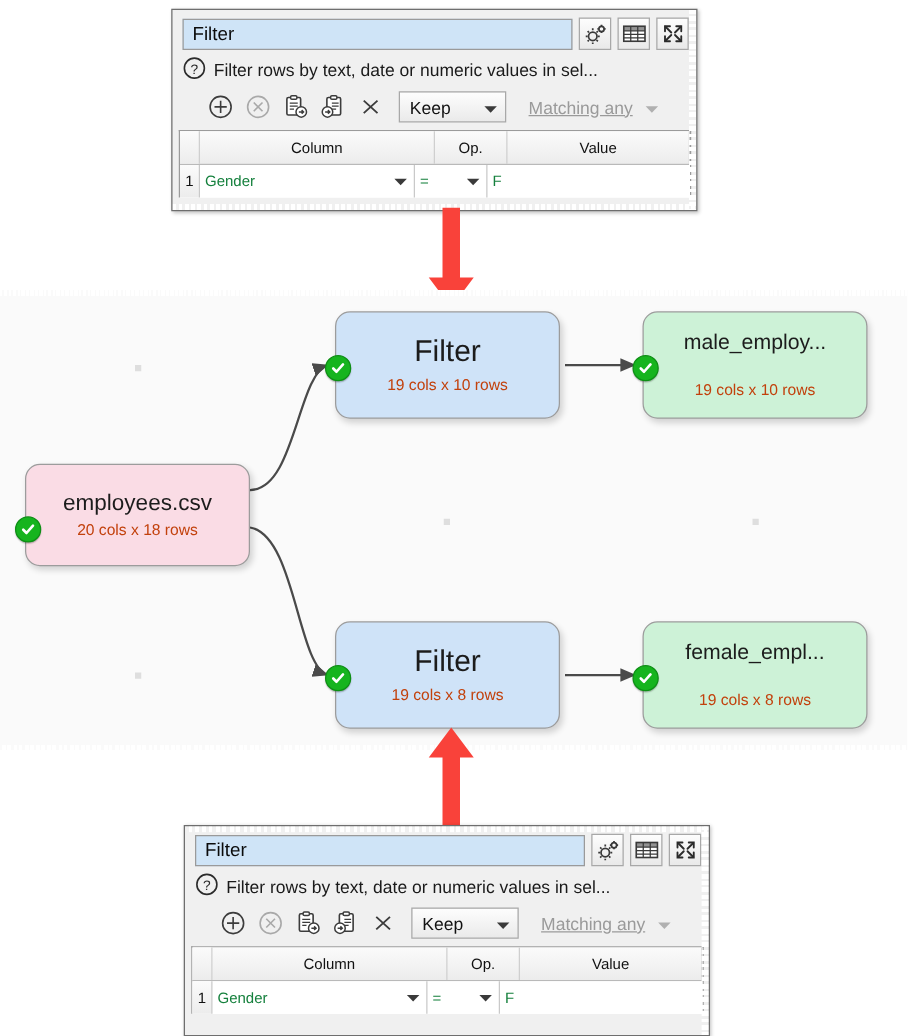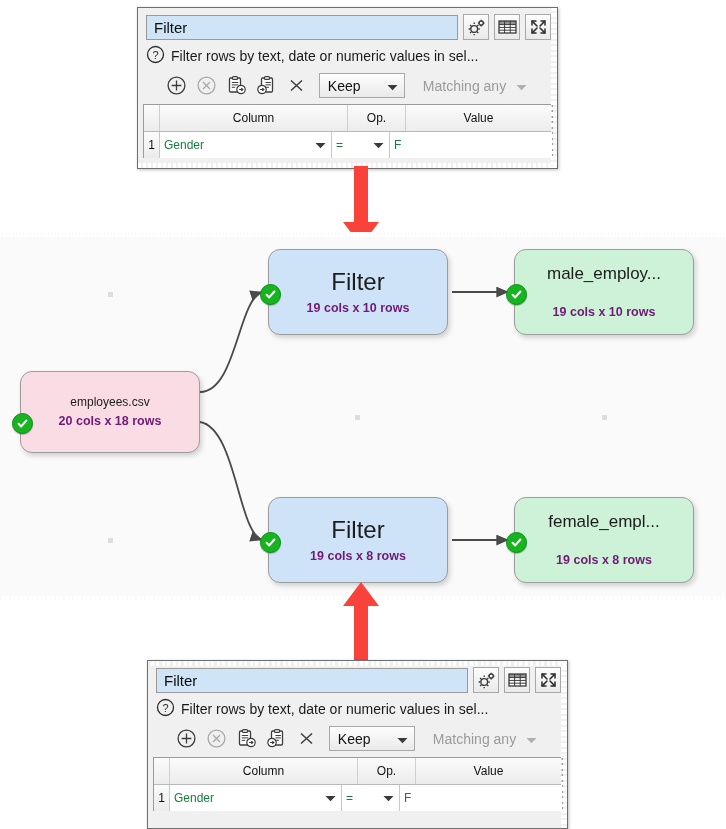--- a/index.html
+++ b/index.html
@@ -42,29 +42,28 @@
     color:#1c1c1c;
     text-align:center;
     line-height:1.1;
     width:100%;
     padding:0 8px;
     box-sizing:border-box;
     white-space:nowrap;
     overflow:hidden;
   }
   .node .node-sub{
-    color:#701a75;
+    color:#c2410c;
     font-size:12.5px;
     margin-top:5px;
     white-space:nowrap;
-    font-weight:bold;
   }
   .node.big .node-title{font-size:24px;}
   .node.small .node-title{font-size:17px;}
-  .node.src .node-title{font-size:12px;}
+  .node.src .node-title{font-size:18px;}
 
   .node.src{background:#fadce5;}
   .node.filter{background:#cfe3f8;}
   .node.out{background:#cdf2d7;gap:16px;}
 
   .badge{
     position:absolute;
     width:19px;height:19px;border-radius:50%;
     background:#16b41e;
     border:1px solid #0d8f14;
@@ -138,20 +137,21 @@
     display:flex;align-items:center;justify-content:space-between;
     padding:0 6px 0 8px;
     font-size:14px;color:#111;
     margin-left:6px;
     min-width:78px;
   }
   .combo .caret{margin-left:10px;}
   .combo.flat{
     background:transparent;border:1px solid transparent;
     color:#9a9a9a;
+    text-decoration:underline;
   }
 
   .grid-table{
     margin:0 4px 0 5px;
     border:1px solid #9b9b9b;
     border-bottom:none;
     background:#fff;
     font-size:12px;
   }
   .grid-head{

